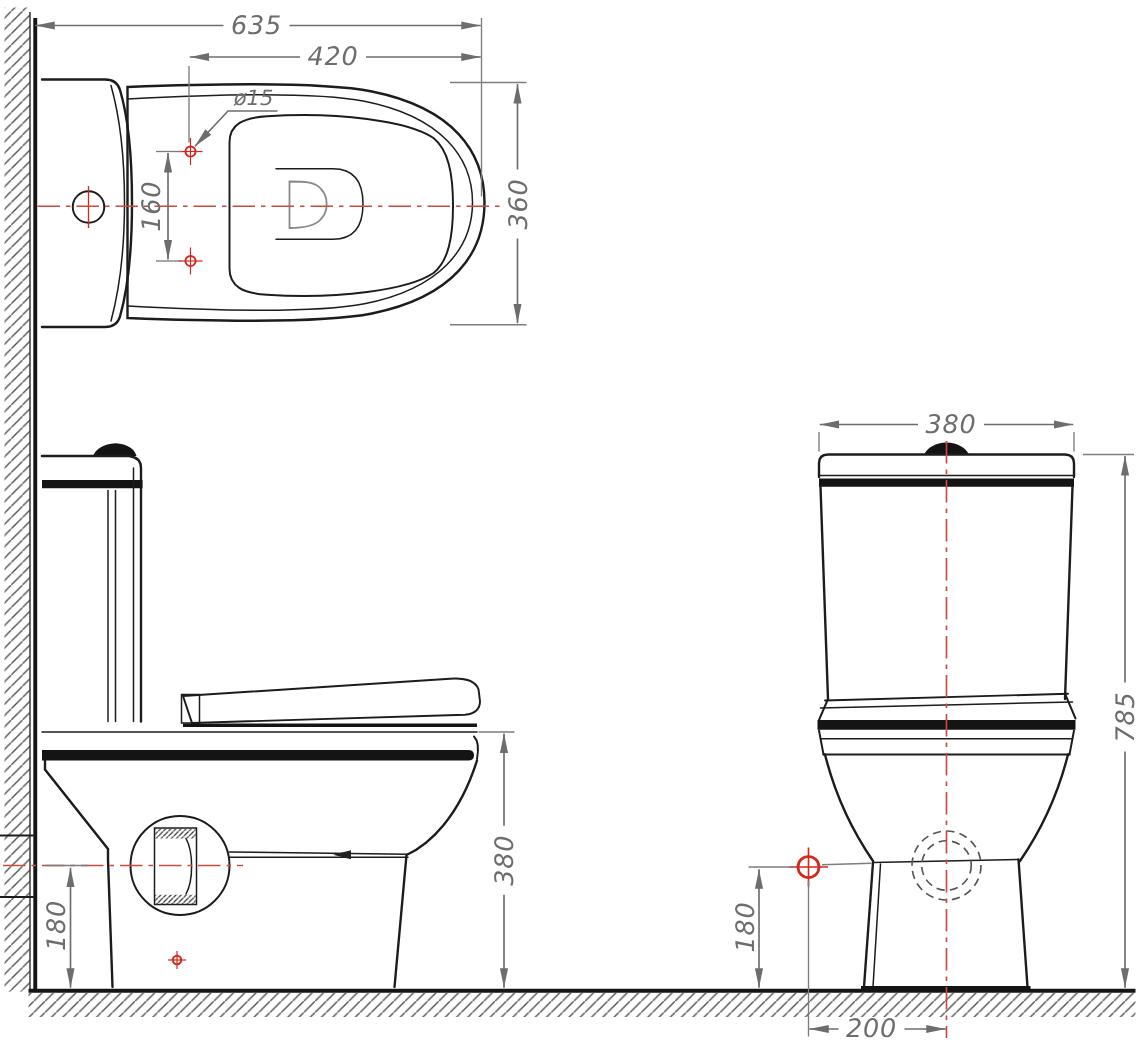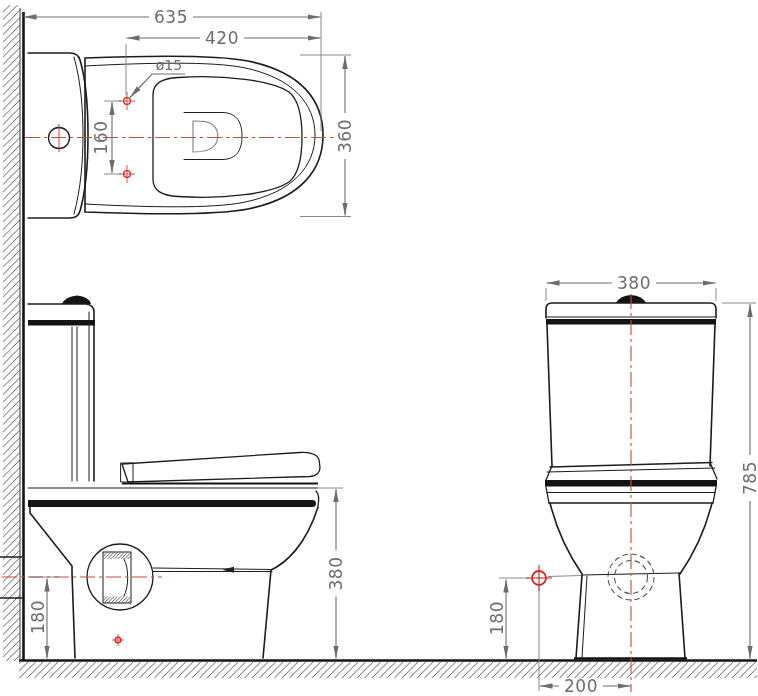--- a/index.html
+++ b/index.html
@@ -1,16 +1,16 @@
 <!DOCTYPE html>
 <html><head>
 <meta charset="utf-8">
 <style>
   html,body{margin:0;padding:0;background:#ffffff;}
-  .stage{width:758px;height:696px;position:relative;background:#fff;overflow:hidden;}
+  .stage{width:758px;height:696px;position:relative;background:#fff;overflow:hidden;font-style:italic;}
   svg{display:block;}
   .obj   {stroke:#1c1c1c;fill:none;stroke-width:1.6;stroke-linecap:round;}
   .obj-thin{stroke:#1c1c1c;fill:none;stroke-width:1;stroke-linecap:round;}
   .obj-med{stroke:#1c1c1c;fill:none;stroke-width:1.3;stroke-linecap:round;}
   .fillb {fill:#141414;stroke:none;}
   .graydetail{stroke:#8a8a8a;fill:none;stroke-width:1.2;}
   .dimline{stroke:#6d6d6d;fill:none;stroke-width:1.1;}
   .extline{stroke:#7d7d7d;fill:none;stroke-width:0.9;}
   .dim-text{font-family:"DejaVu Sans",sans-serif;font-size:17px;fill:#6d6d6d;letter-spacing:0.5px;}
   .dim-text-sm{font-family:"DejaVu Sans",sans-serif;font-size:14px;fill:#6d6d6d;}

